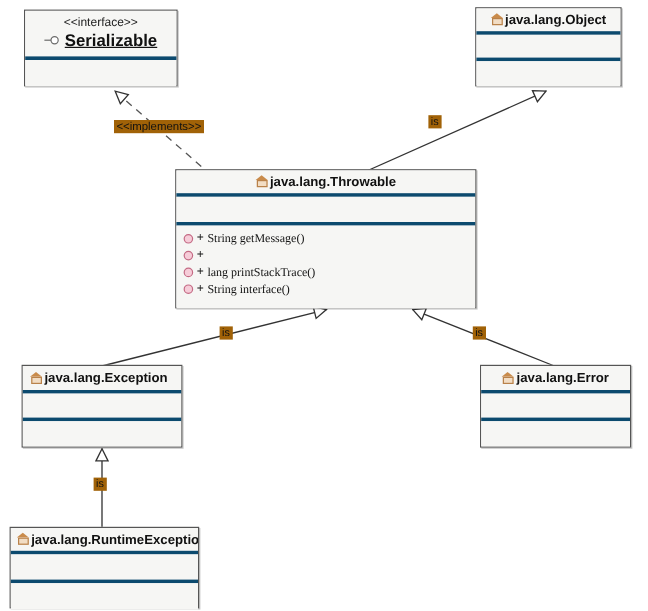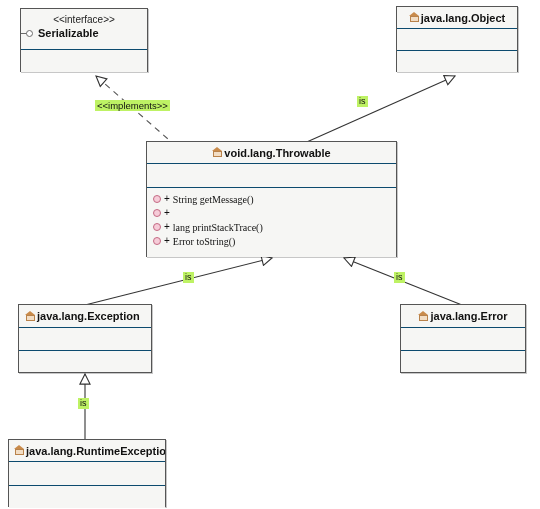--- a/index.html
+++ b/index.html
@@ -27,21 +27,21 @@
   }
   .uml-class {
     position: absolute;
     box-sizing: border-box;
     border: 1px solid #555555;
     background: #f7f7f5;
     box-shadow: 1px 1px 0 rgba(0,0,0,0.22);
   }
   .compartment {
     box-sizing: border-box;
-    border-bottom: 1px solid #0c4a6e;
+    border-bottom: 3px solid #0c4a6e;
     background: #f6f6f4;
     overflow: hidden;
   }
   .compartment.last {
     border-bottom: none;
   }
   .header {
     display: flex;
     align-items: center;
     justify-content: center;
@@ -60,26 +60,27 @@
     text-align: center;
     font-size: 10px;
     font-weight: normal;
     color: #222222;
     line-height: 13px;
     padding-top: 4px;
   }
   .header-name-row {
     display: flex;
     align-items: center;
-    justify-content: flex-start;
+    justify-content: center;
     gap: 4px;
     line-height: 14px;
-    font-size: 11px;
+    font-size: 14px;
     font-weight: bold;
     color: #111111;
+    text-decoration: underline;
   }
   
   .class-icon {
     display: inline-block;
     position: relative;
     width: 11px;
     height: 11px;
     flex: 0 0 11px;
   }
   .class-icon .roof {
@@ -160,21 +161,21 @@
   }
   .member-sig {
     font-size: 10px;
     color: #111111;
     font-family: Liberation Serif, serif;
   }
   .edge-label {
     position: absolute;
     font-size: 9px;
     color: #111111;
-    background: #bef264;
+    background: #a16207;
     padding: 0 2px;
     white-space: nowrap;
     line-height: 11px;
   }
   .edge-label.stereo {
     font-size: 9.5px;
   }
 </style>
 </head>
 <body>
@@ -234,42 +235,42 @@
     <div class="compartment" style="height:22px;"></div>
     <div class="compartment last" style="height:21px;"></div>
   </div>
 
   <div class="uml-class" style="left:146px; top:141px; width:251px; height:116px;">
     <div class="compartment header" style="height:22px;">
       <span class="class-icon">
         <span class="roof"></span>
           <span class="body"></span>
       </span>
-      <span>void.lang.Throwable</span>
+      <span>java.lang.Throwable</span>
     </div>
     <div class="compartment" style="height:24px;"></div>
     <div class="compartment last members" style="height:69px;">
       <div class="member-row">
         <span class="vis-icon"></span>
         <span class="vis-plus">+</span>
         <span class="member-sig">String getMessage()</span>
       </div>
       <div class="member-row">
         <span class="vis-icon"></span>
         <span class="vis-plus">+</span>
       </div>
       <div class="member-row">
         <span class="vis-icon"></span>
         <span class="vis-plus">+</span>
         <span class="member-sig">lang printStackTrace()</span>
       </div>
       <div class="member-row">
         <span class="vis-icon"></span>
         <span class="vis-plus">+</span>
-        <span class="member-sig">Error toString()</span>
+        <span class="member-sig">String interface()</span>
       </div>
     </div>
   </div>
 
   <div class="uml-class" style="left:18px; top:304px; width:134px; height:69px;">
     <div class="compartment header left" style="height:23px; padding-left:6px;">
       <span class="class-icon">
         <span class="roof"></span>
           <span class="body"></span>
       </span>

